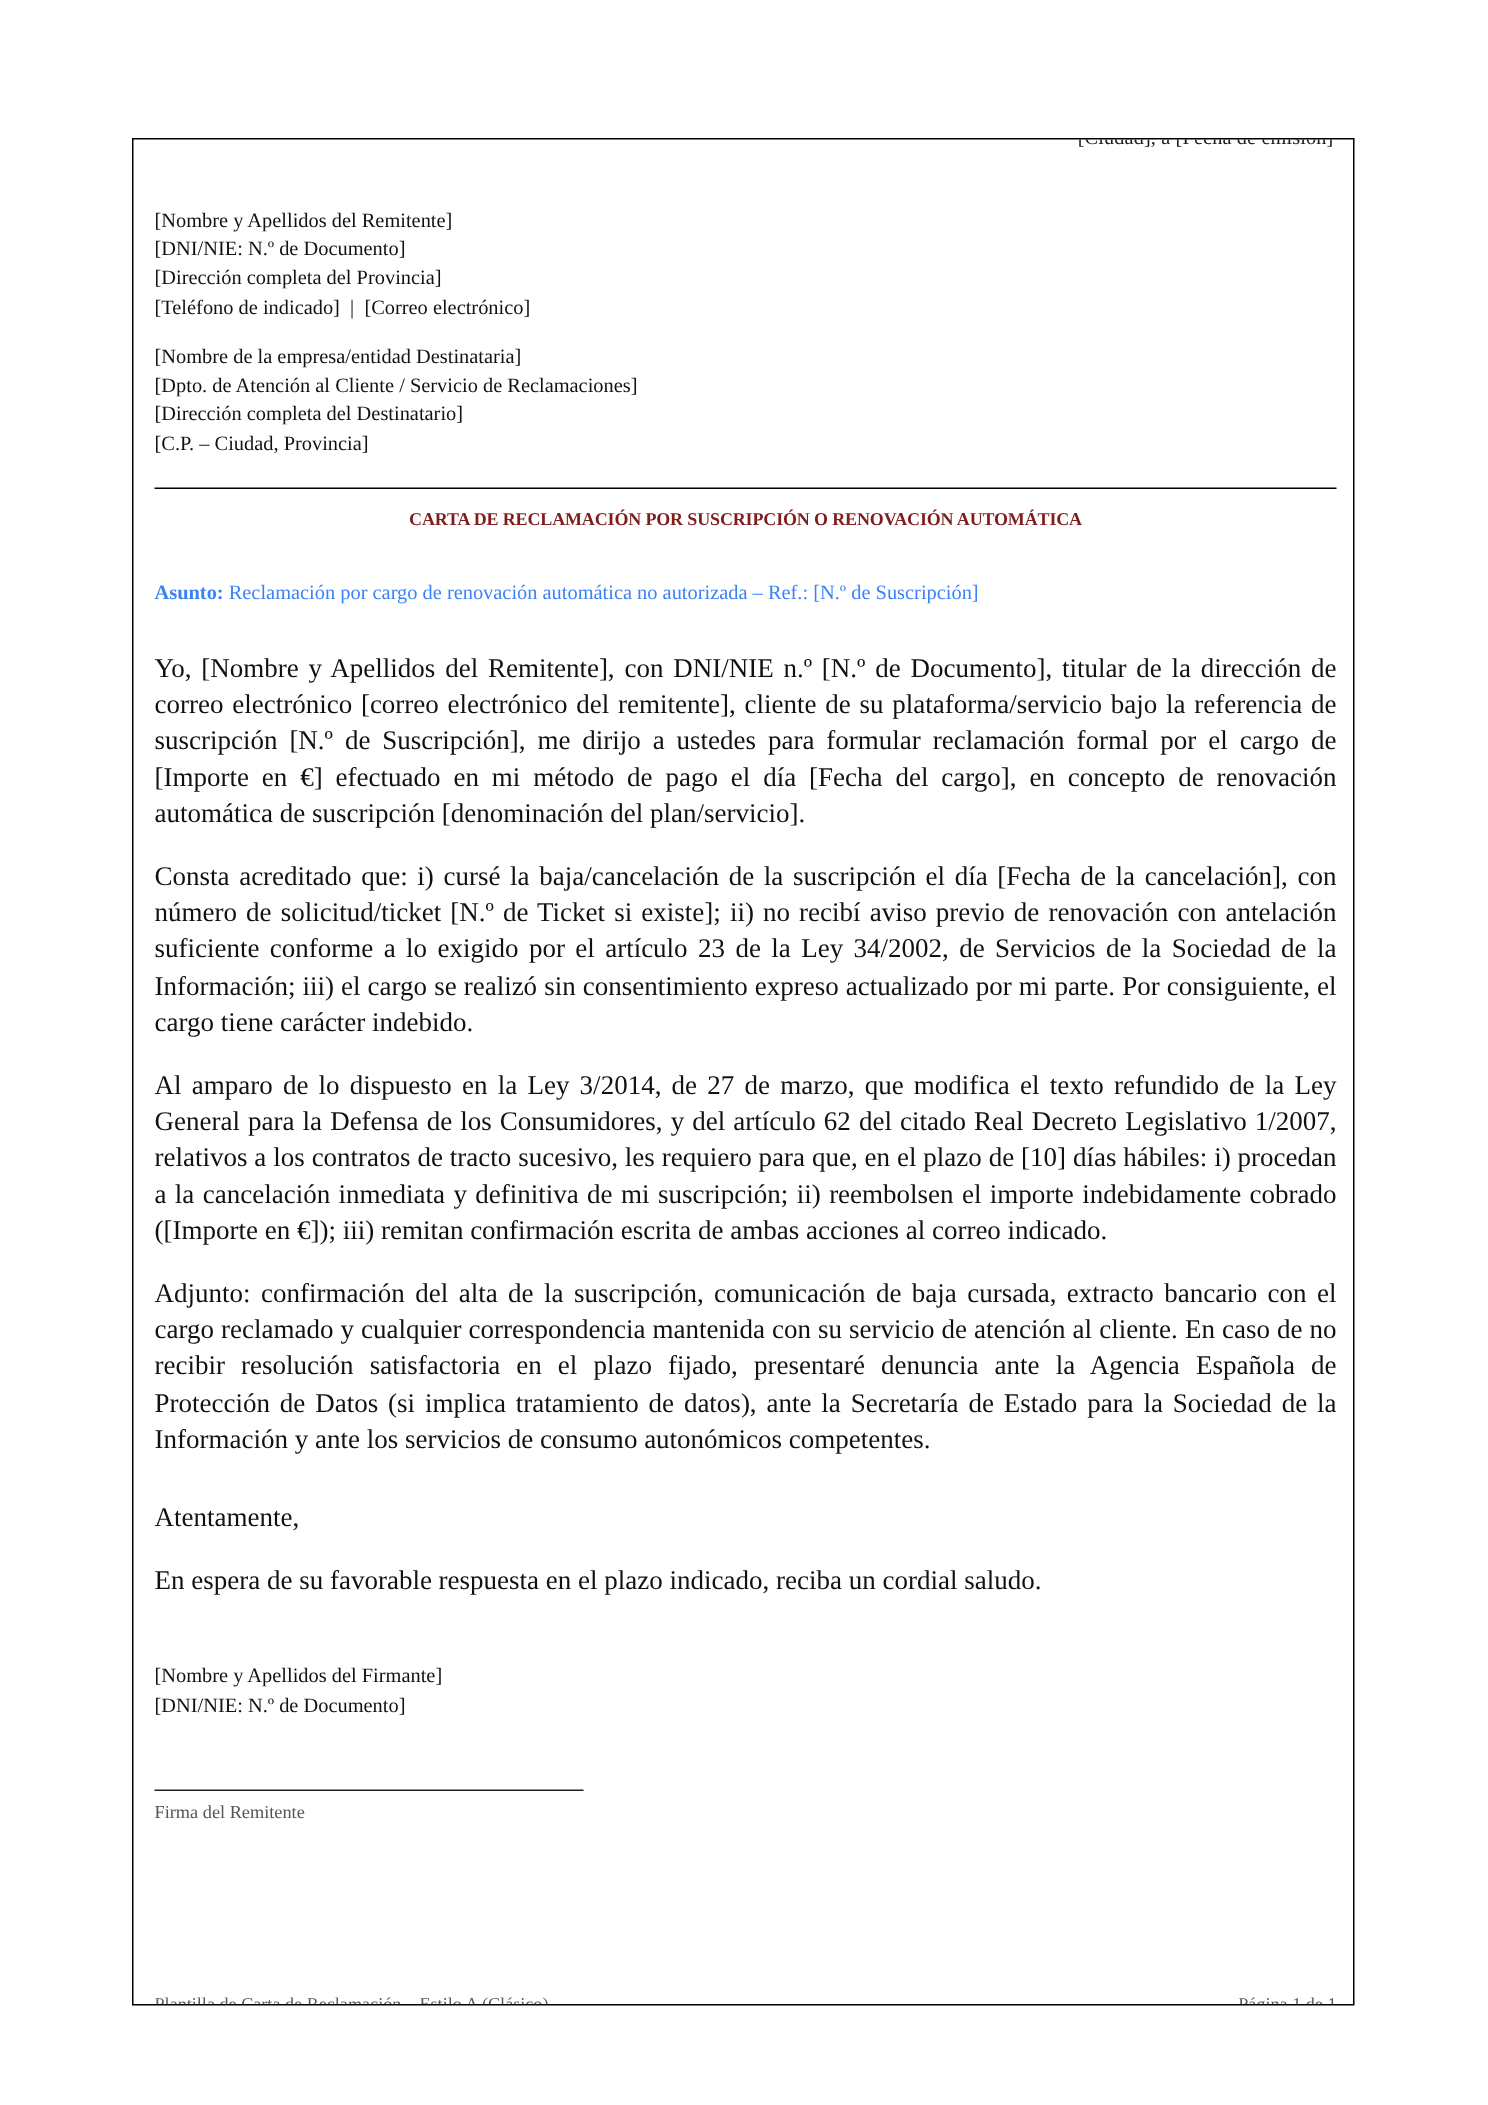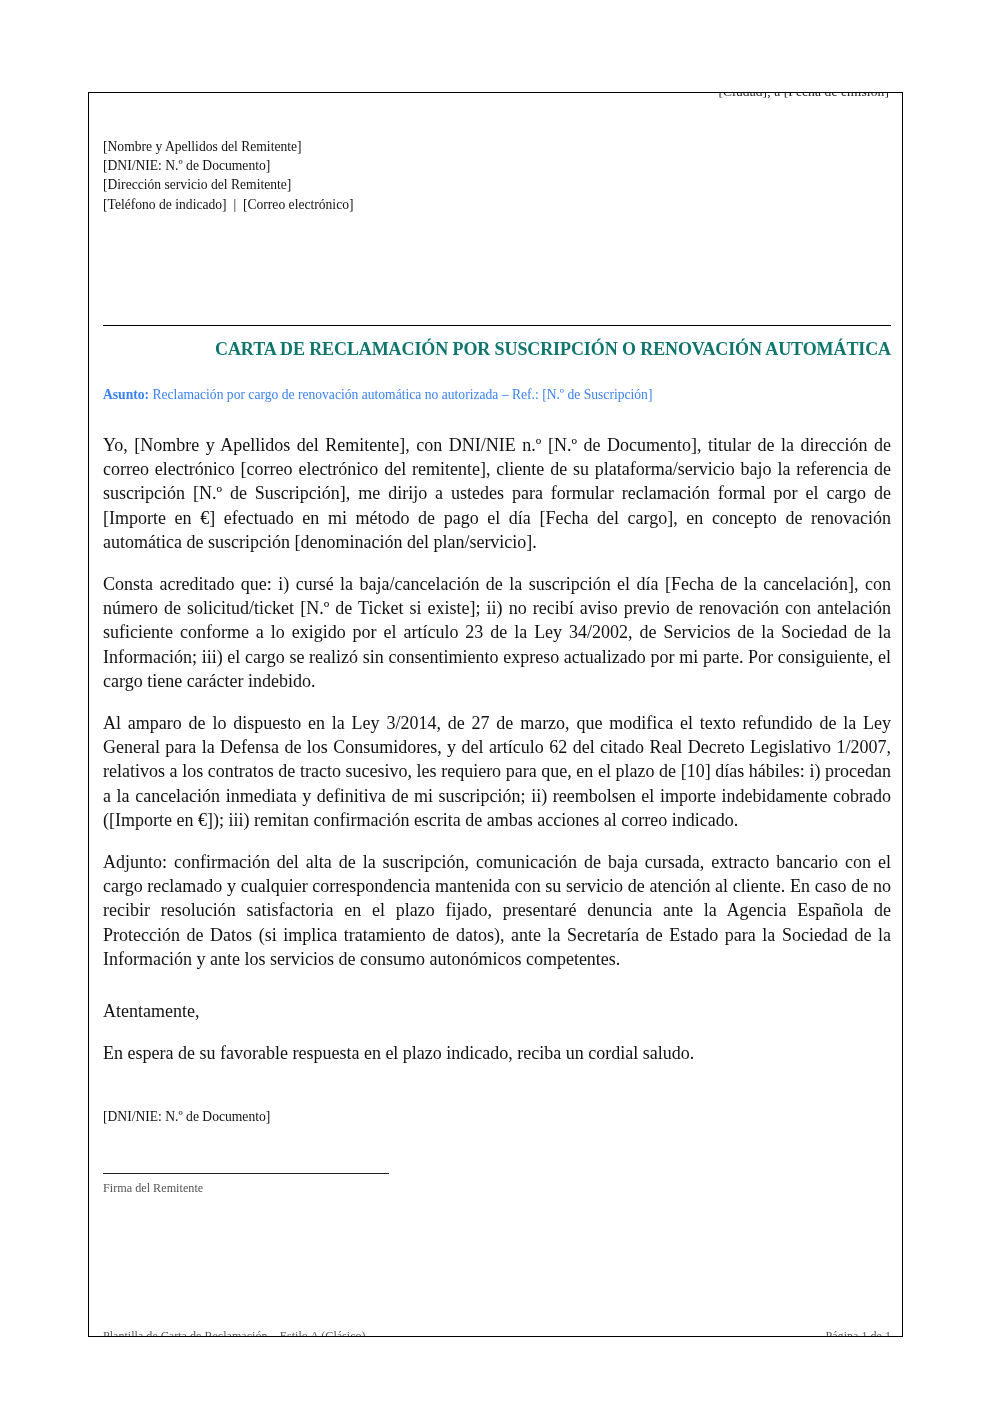--- a/index.html
+++ b/index.html
@@ -73,24 +73,24 @@
     height: 0;
     border-top: 1.8px solid #000000;
   }
 
   
   #doc-title {
     position: absolute;
     left: 14px;
     top: 246px;
     width: 788px;
-    text-align: right;
-    font-size: 18px;
+    text-align: center;
+    font-size: 12px;
     font-weight: bold;
-    color: #0f766e;
+    color: #7f1d1d;
     letter-spacing: -0.1px;
   }
 
   
   #subject {
     position: absolute;
     left: 14px;
     top: 294px;
     width: 788px;
     font-size: 13.6px;
@@ -170,24 +170,30 @@
 
 <div id="screen">
 
   <div id="page">
 
     <div class="date-line">[Ciudad], a [Fecha de emisión]</div>
 
     <div id="sender-block" class="block">
       <div class="line">[Nombre y Apellidos del Remitente]</div>
       <div class="line">[DNI/NIE: N.º de Documento]</div>
-      <div class="line">[Dirección servicio del Remitente]</div>
+      <div class="line">[Dirección completa del Provincia]</div>
       <div class="line">[Teléfono de indicado]  |  [Correo electrónico]</div>
     </div>
 
+    <div id="recipient-block" class="block">
+      <div class="line">[Nombre de la empresa/entidad Destinataria]</div>
+      <div class="line">[Dpto. de Atención al Cliente / Servicio de Reclamaciones]</div>
+      <div class="line">[Dirección completa del Destinatario]</div>
+      <div class="line">[C.P. – Ciudad, Provincia]</div>
+    </div>
 
     <div class="rule-top"></div>
 
     <div id="doc-title">CARTA DE RECLAMACIÓN POR SUSCRIPCIÓN O RENOVACIÓN AUTOMÁTICA</div>
 
     <div id="subject">
       <span class="lbl">Asunto:</span><span> Reclamación por cargo de renovación automática no autorizada – Ref.: [N.º de Suscripción]</span>
     </div>
 
     <div id="body">
@@ -195,20 +201,21 @@
       <p class="para">Consta acreditado que: i) cursé la baja/cancelación de la suscripción el día [Fecha de la cancelación], con número de solicitud/ticket [N.º de Ticket si existe]; ii) no recibí aviso previo de renovación con antelación suficiente conforme a lo exigido por el artículo 23 de la Ley 34/2002, de Servicios de la Sociedad de la Información; iii) el cargo se realizó sin consentimiento expreso actualizado por mi parte. Por consiguiente, el cargo tiene carácter indebido.</p>
       <p class="para">Al amparo de lo dispuesto en la Ley 3/2014, de 27 de marzo, que modifica el texto refundido de la Ley General para la Defensa de los Consumidores, y del artículo 62 del citado Real Decreto Legislativo 1/2007, relativos a los contratos de tracto sucesivo, les requiero para que, en el plazo de [10] días hábiles: i) procedan a la cancelación inmediata y definitiva de mi suscripción; ii) reembolsen el importe indebidamente cobrado ([Importe en €]); iii) remitan confirmación escrita de ambas acciones al correo indicado.</p>
       <p class="para">Adjunto: confirmación del alta de la suscripción, comunicación de baja cursada, extracto bancario con el cargo reclamado y cualquier correspondencia mantenida con su servicio de atención al cliente. En caso de no recibir resolución satisfactoria en el plazo fijado, presentaré denuncia ante la Agencia Española de Protección de Datos (si implica tratamiento de datos), ante la Secretaría de Estado para la Sociedad de la Información y ante los servicios de consumo autonómicos competentes.</p>
 
       <div class="gap-closing"></div>
 
       <p class="para plain">Atentamente,</p>
       <p class="para plain">En espera de su favorable respuesta en el plazo indicado, reciba un cordial saludo.</p>
 
       <div id="signer">
+        <div class="line">[Nombre y Apellidos del Firmante]</div>
         <div class="line">[DNI/NIE: N.º de Documento]</div>
       </div>
 
       <div id="signature-area">
         <div class="sig-rule"></div>
         <div class="sig-caption">Firma del Remitente</div>
       </div>
     </div>
 
     <div class="footer-rule"></div>

